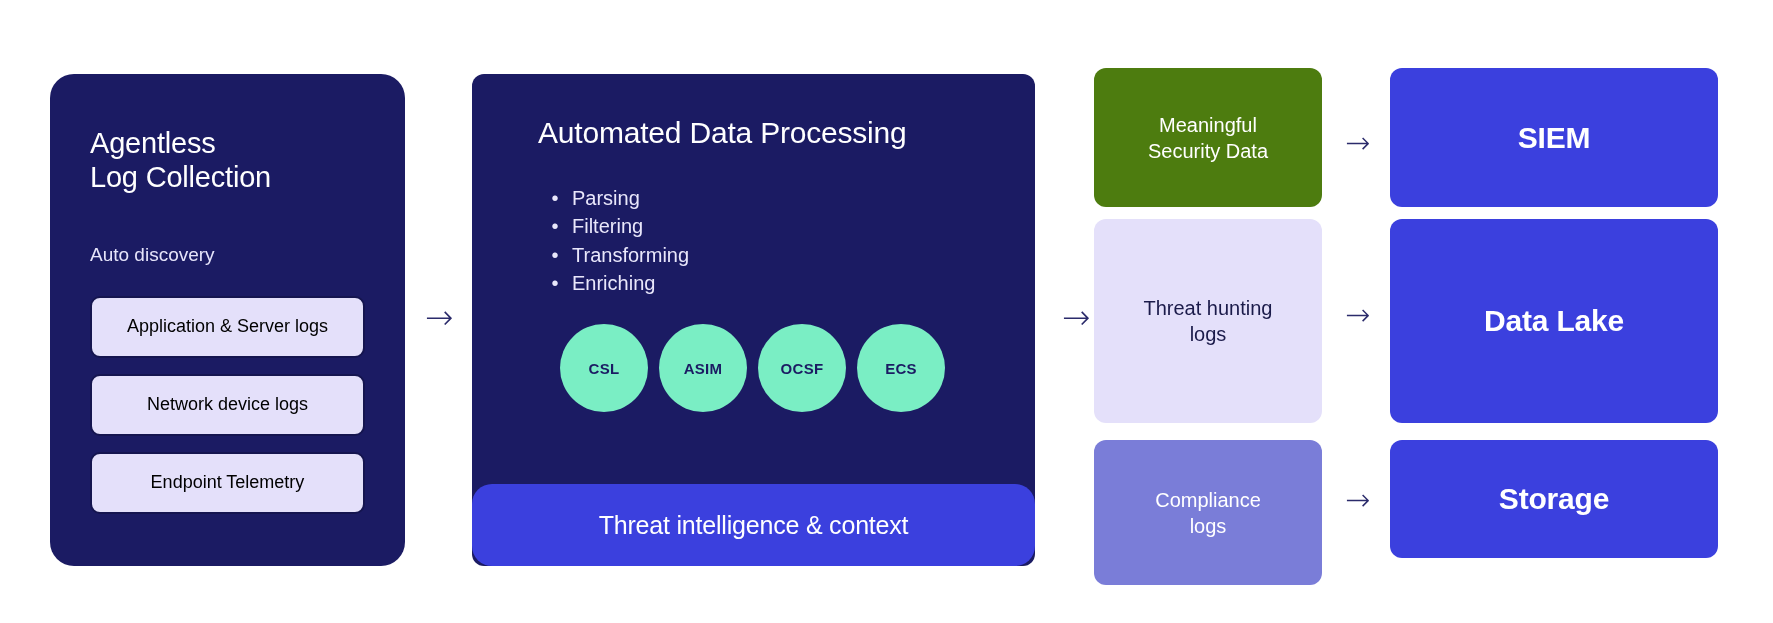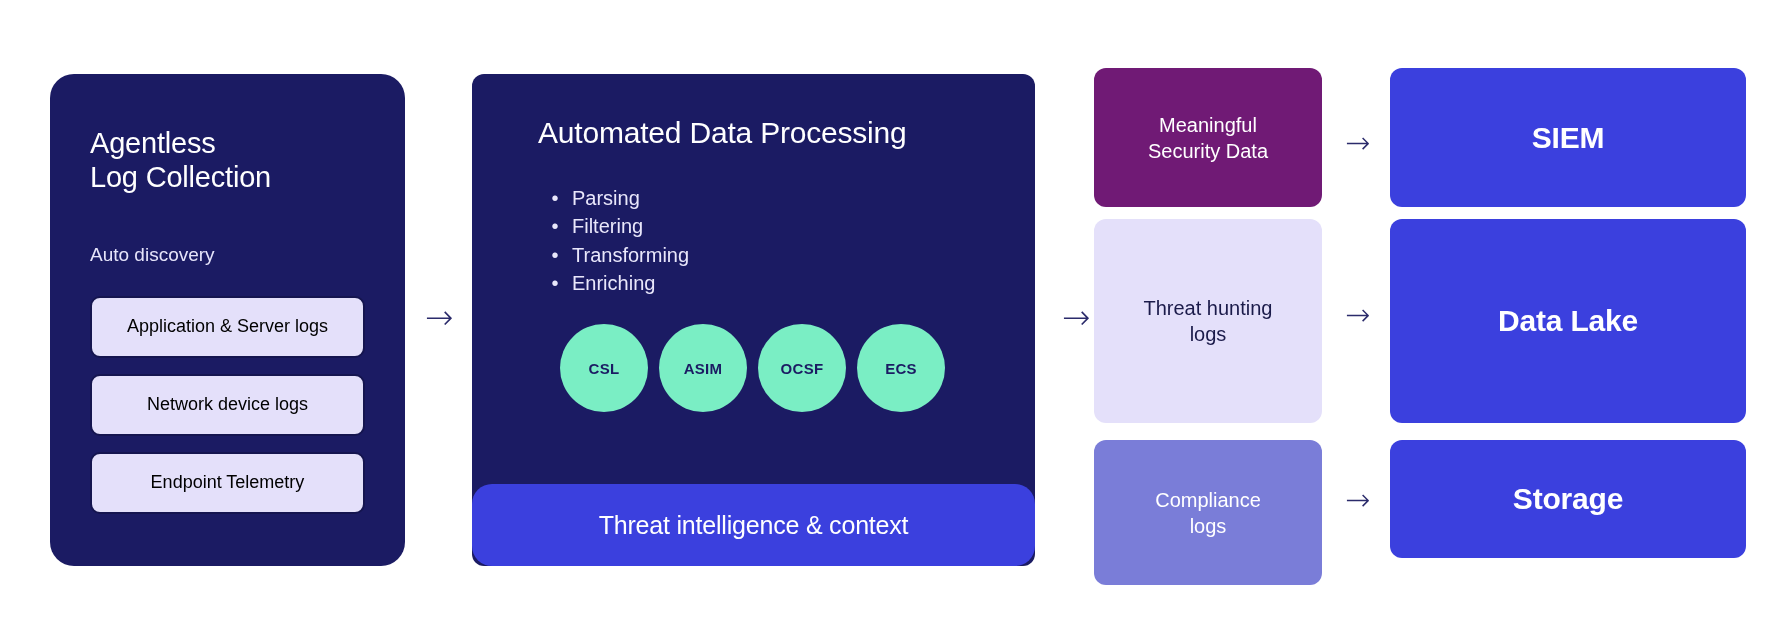--- a/index.html
+++ b/index.html
@@ -89,28 +89,28 @@
   }
 
   
   .mid-card{
     position:absolute;box-sizing:border-box;
     width:228px;border-radius:12px;
     display:flex;align-items:center;justify-content:center;
     text-align:center;font-size:20px;line-height:1.3;
     padding:10px 14px;white-space:pre-line;
   }
-  #mid-card-0{left:1094px;top:68px;height:139px;background:#701a75;color:#ffffff;}
+  #mid-card-0{left:1094px;top:68px;height:139px;background:#4d7c0f;color:#ffffff;}
   #mid-card-1{left:1094px;top:219px;height:204px;background:#E4E0FA;color:#1B1B4A;}
   #mid-card-2{left:1094px;top:440px;height:145px;background:#7A7DD8;color:#ffffff;}
 
   
   .right-card{
     position:absolute;box-sizing:border-box;
-    width:356px;border-radius:12px;background:#3B40DE;
+    width:328px;border-radius:12px;background:#3B40DE;
     display:flex;align-items:center;justify-content:center;
     color:#ffffff;font-size:30px;font-weight:700;letter-spacing:-0.2px;
   }
   #right-card-0{left:1390px;top:68px;height:139px;}
   #right-card-1{left:1390px;top:219px;height:204px;}
   #right-card-2{left:1390px;top:440px;height:118px;}
 </style>
 </head>
 <body>
 

